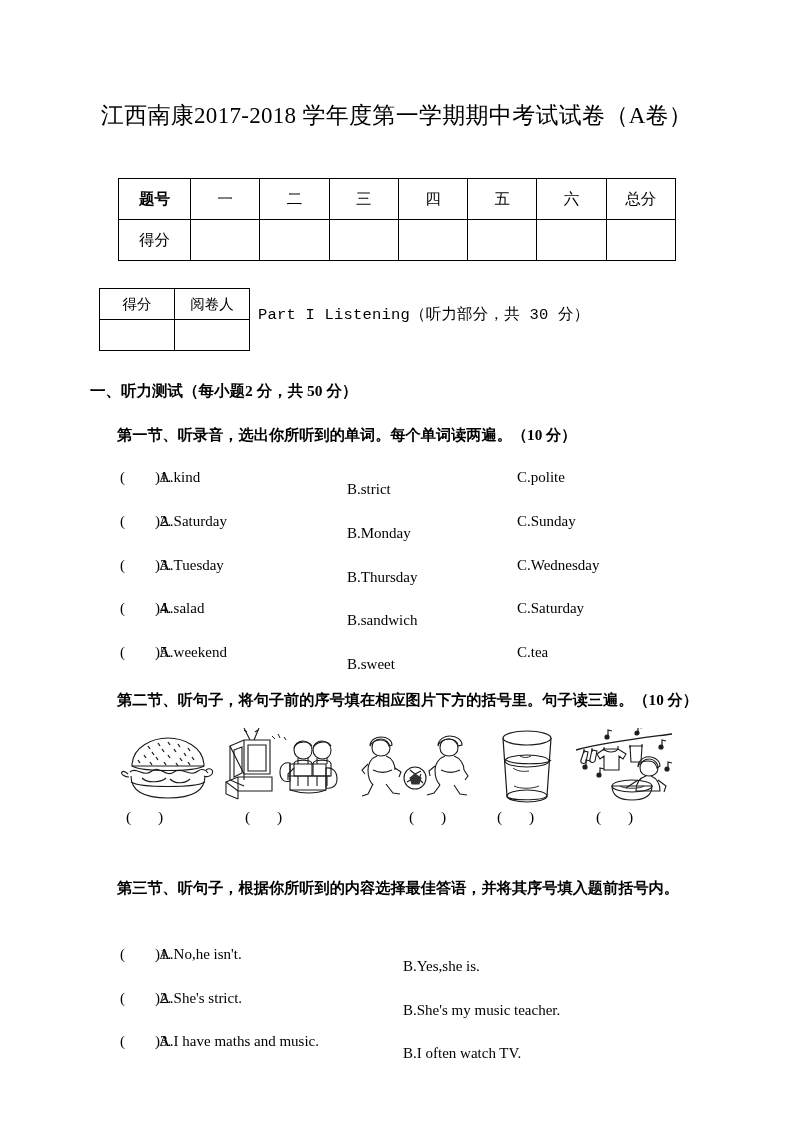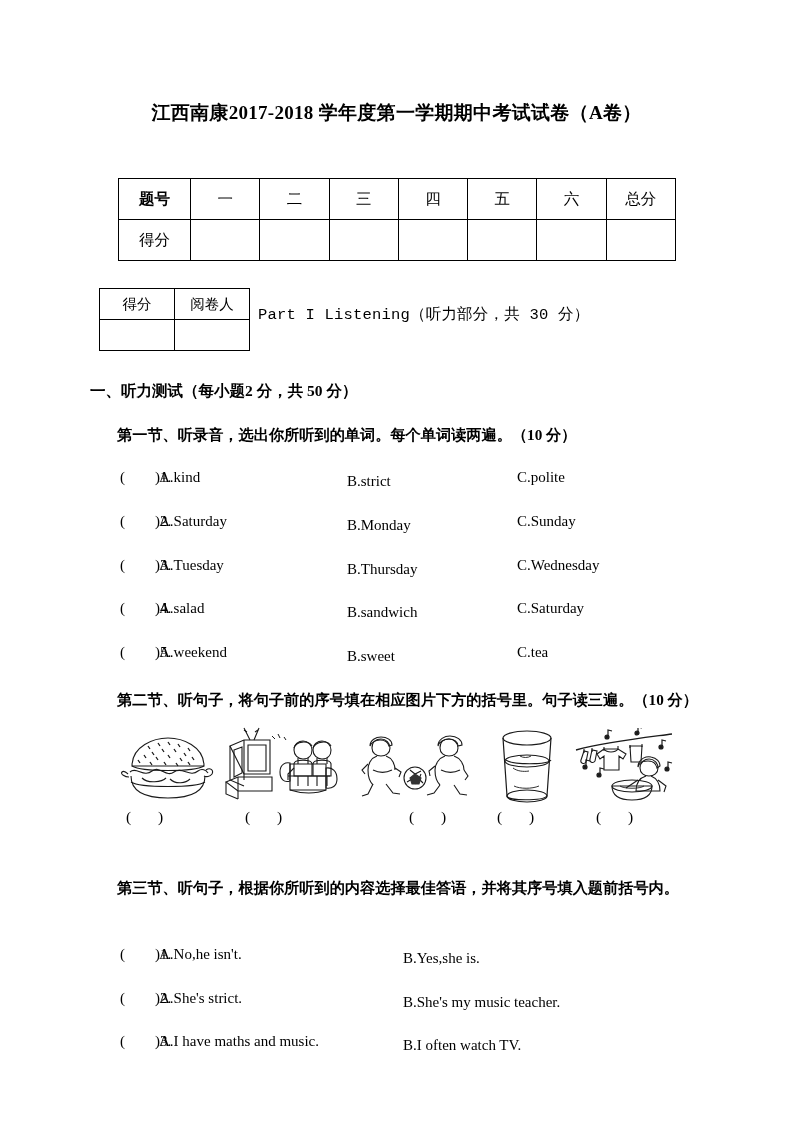--- a/index.html
+++ b/index.html
@@ -22,22 +22,22 @@
     height: 1122px;
   }
 
   
   .title-main {
     position: absolute;
     left: 0; top: 100px;
     width: 793px;
     text-align: center;
     font-family: "Liberation Serif", "DejaVu Serif", serif;
-    font-weight: bold;
-    font-size: 19px;
+    font-weight: normal;
+    font-size: 23px;
     letter-spacing: 0.3px;
     white-space: nowrap;
   }
   .title-sub {
     position: absolute;
     left: 0; top: 134px;
     width: 793px;
     text-align: center;
     font-weight: bold;
     font-size: 19px;
@@ -119,21 +119,21 @@
   .qrow .paren {
     position: absolute;
     left: 0;
     top: 0;
     width: 52px;
     font-size: 15px;
   }
   .qrow .paren .lp { position: absolute; left: 0; }
   .qrow .paren .rp { position: absolute; left: 35px; }
   .qrow .optA { position: absolute; left: 39px; top: 0; }
-  .qrow .optB { position: absolute; top: 4px; }
+  .qrow .optB { position: absolute; top: 12px; }
   .qrow .optC { position: absolute; top: 0; }
   .colB1 { left: 227px; }
   .colC1 { left: 397px; }
   .colB2 { left: 283px; }
 
   
   .pic-strip {
     position: absolute;
     left: 110px;
     top: 722px;

